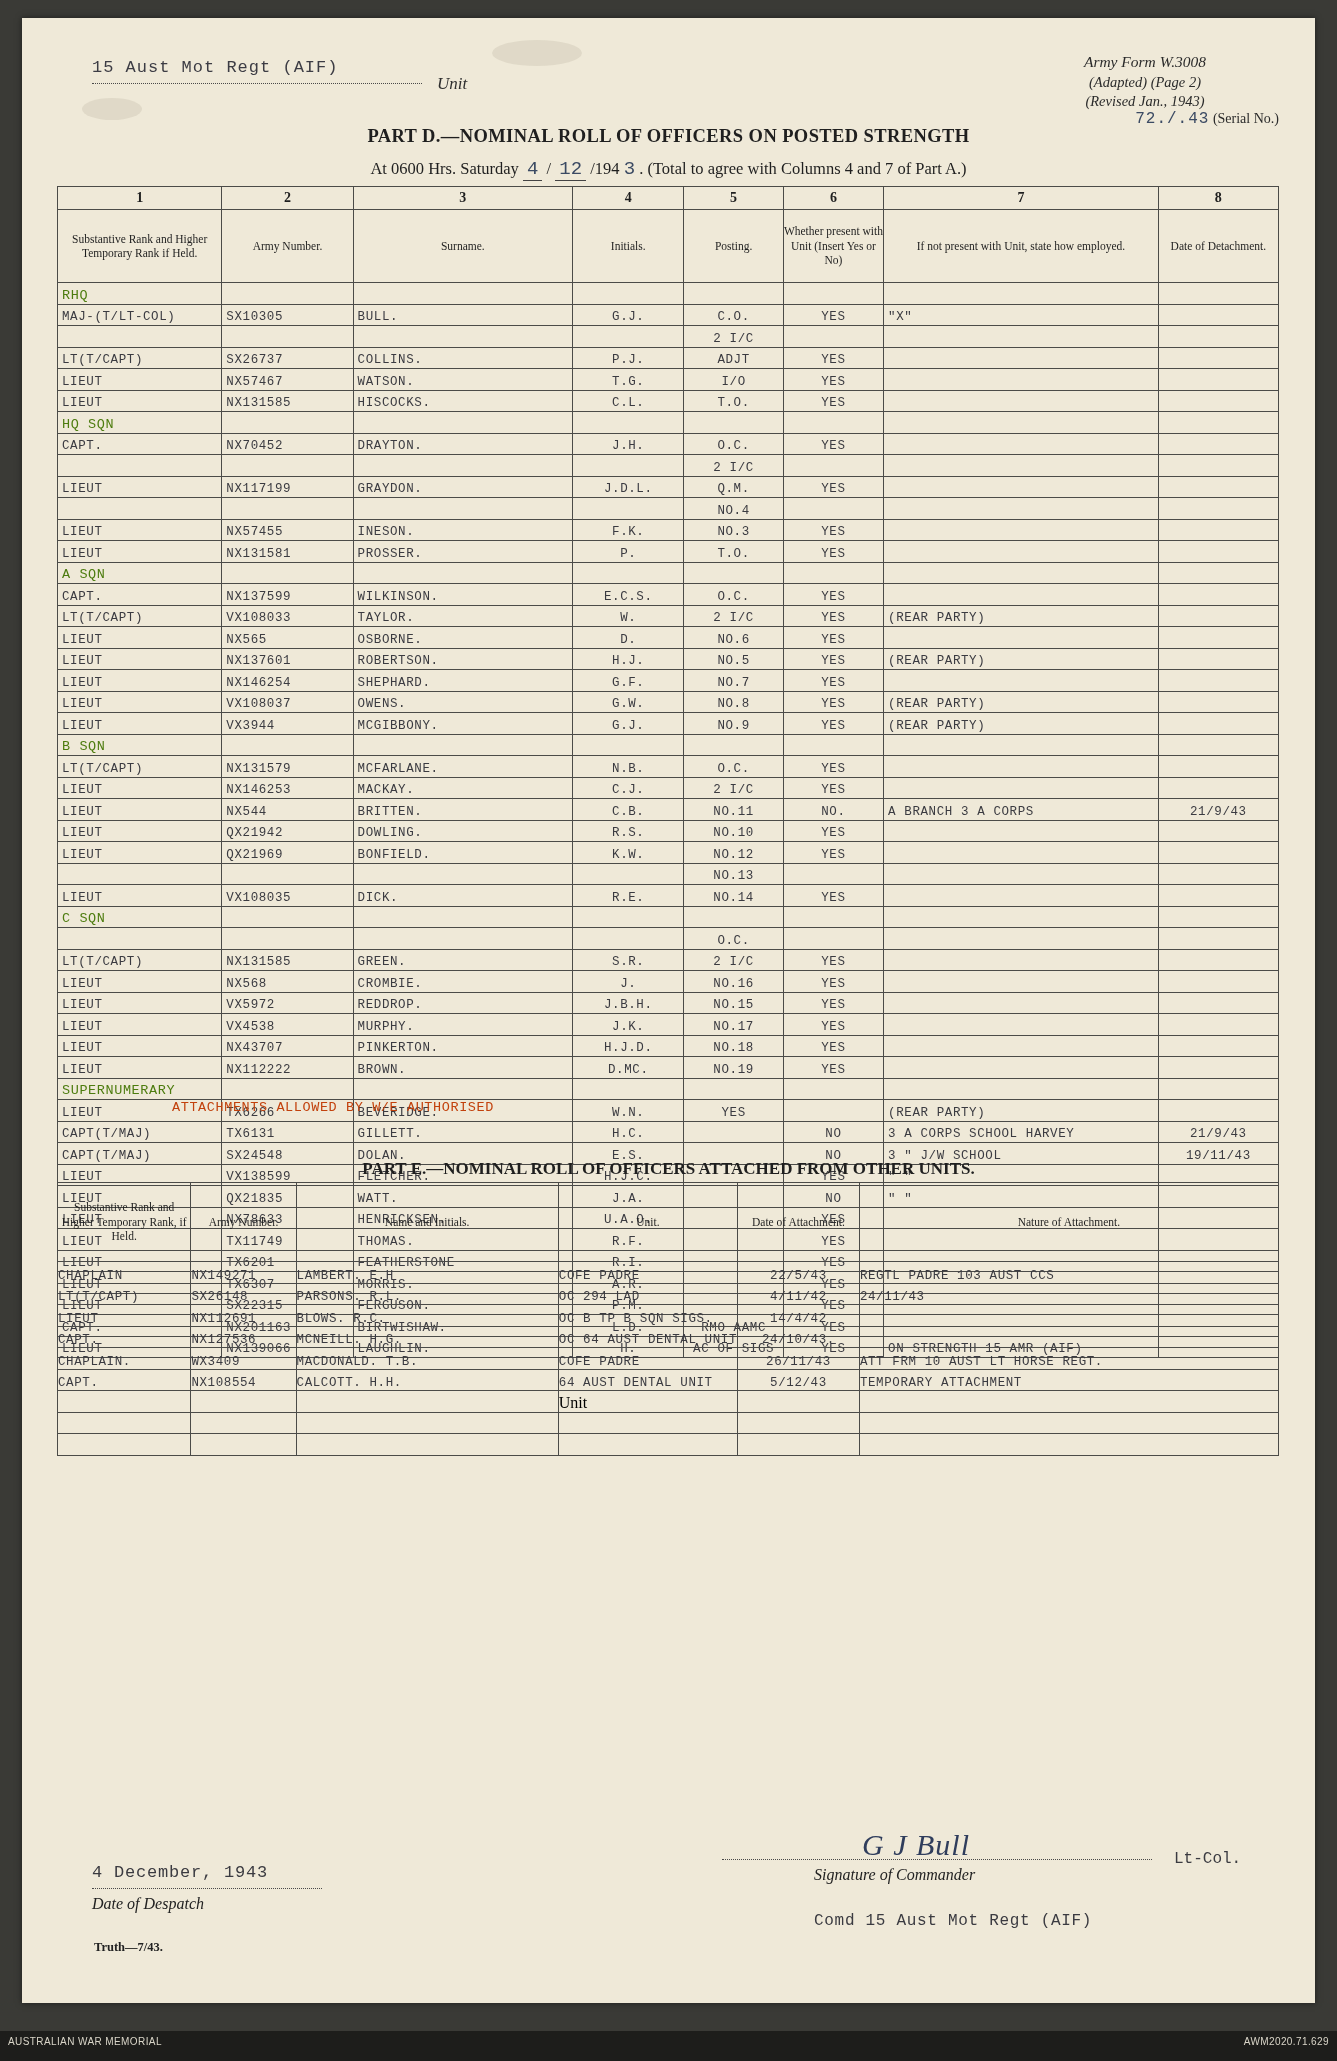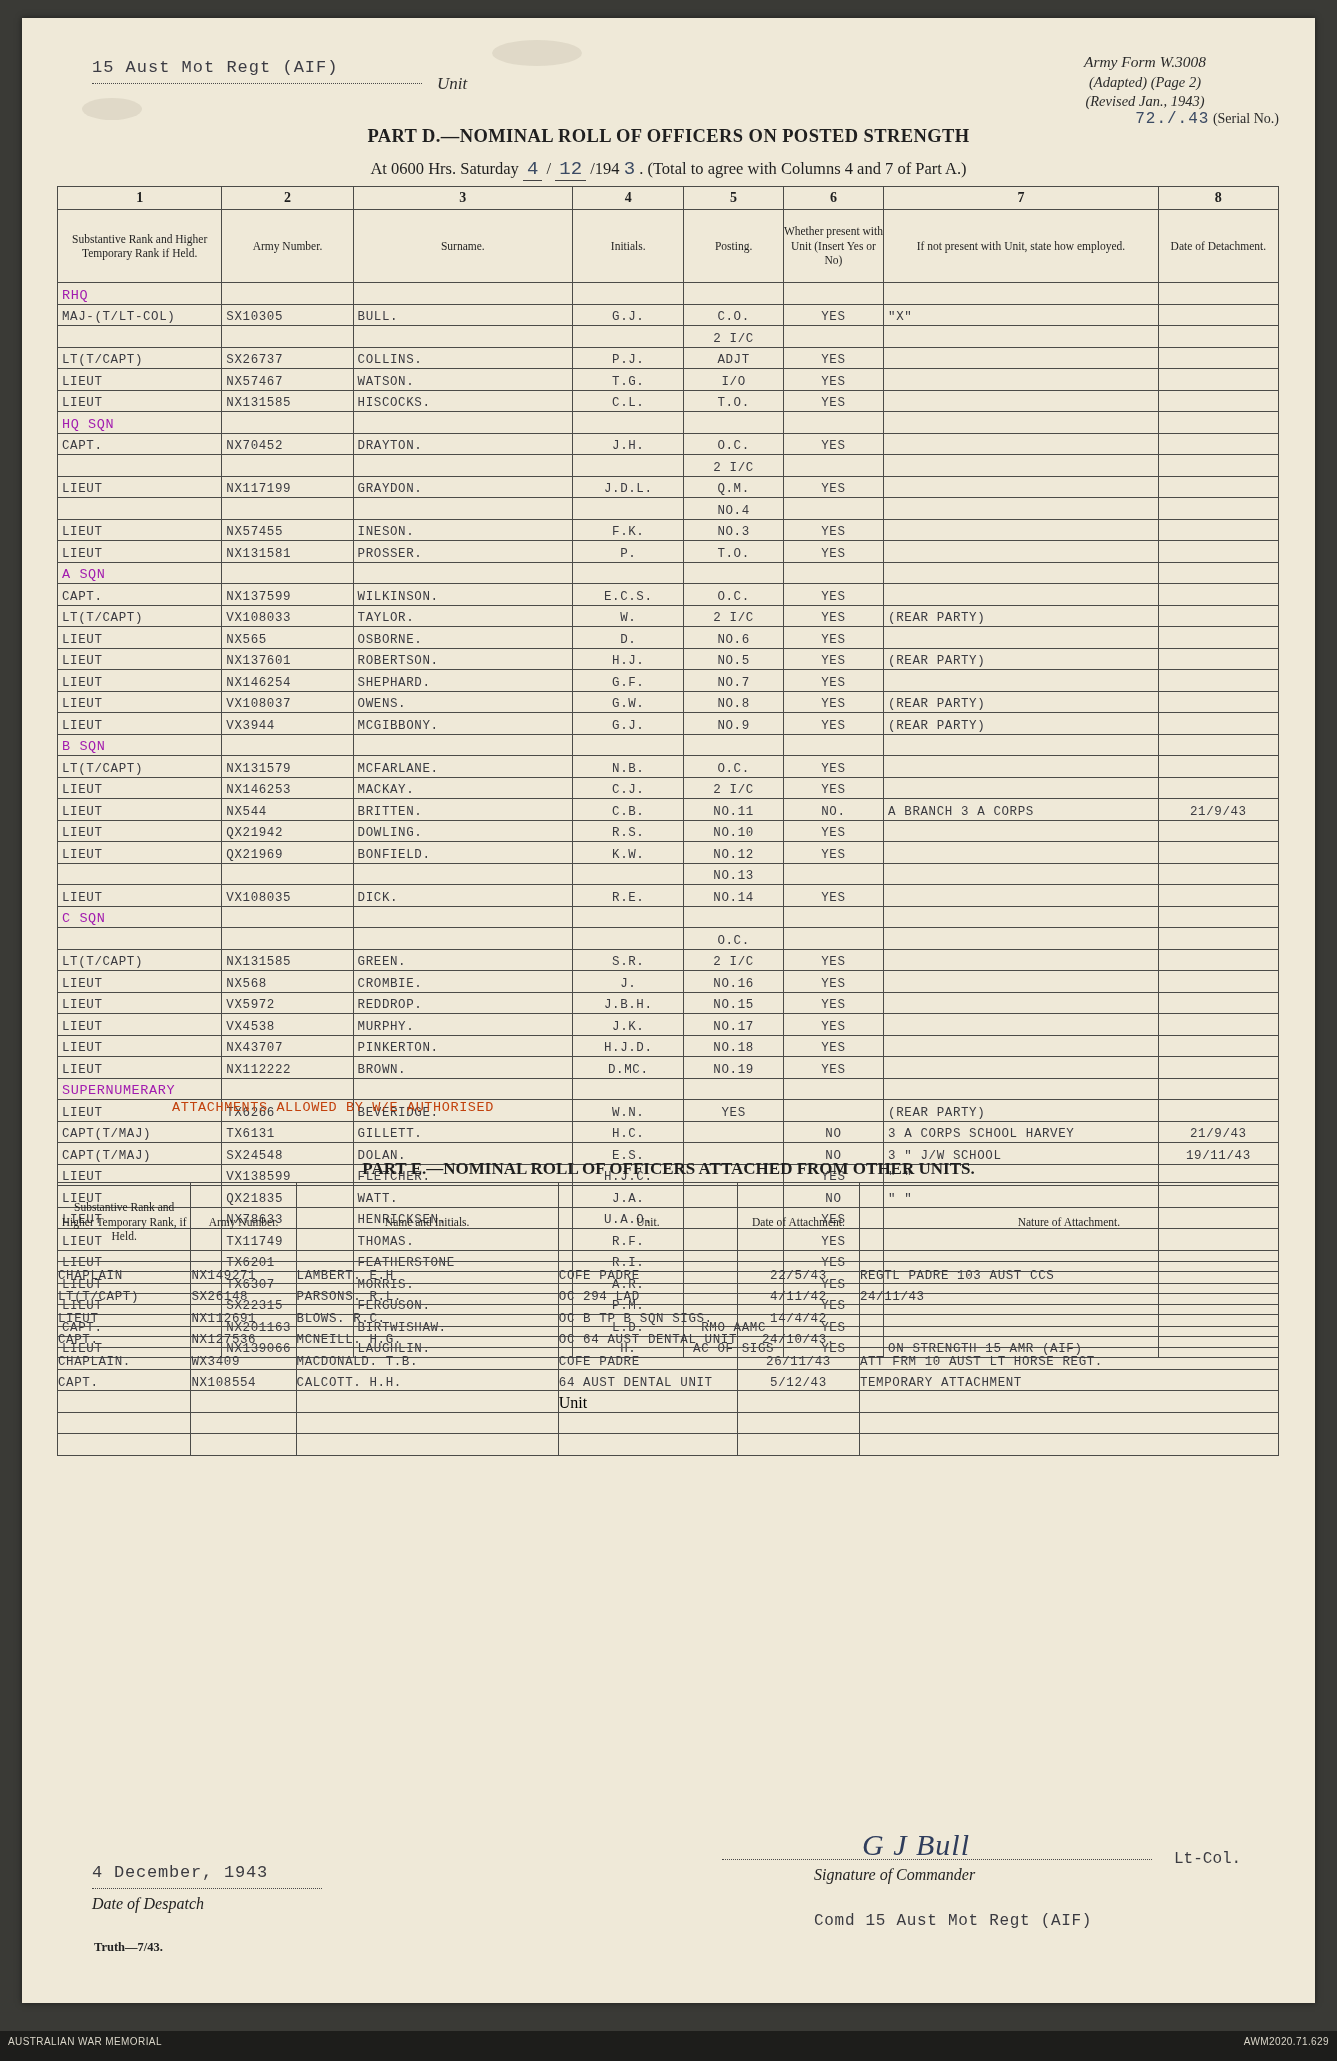--- a/index.html
+++ b/index.html
@@ -40,21 +40,21 @@
   table{border-collapse:collapse;}
   .tbl{position:absolute;left:35px;top:168px;width:1222px;}
   .tbl td,.tbl th{border:1px solid #4b4b48;padding:0;}
   .colnum{height:22px;text-align:center;font-weight:bold;font-size:14px;color:#1f1f1f;}
   .colhd{height:72px;text-align:center;vertical-align:middle;font-size:11.5px;line-height:1.25;color:#1f1f1f;padding:2px 3px;}
   .r{height:21.5px;}
   .r td{vertical-align:bottom;padding:0 4px 1px 4px;white-space:nowrap;overflow:hidden;}
   .c1{width:140px}.c2{width:110px}.c3{width:190px}.c4{width:92px}.c5{width:78px}
   .c6{width:82px}.c7{width:240px}.c8{width:100px}
   .ctr{text-align:center;}
-  .sec{font-family:"Liberation Mono",monospace;font-size:13.5px;color:#a21caf;letter-spacing:.6px;}
+  .sec{font-family:"Liberation Mono",monospace;font-size:13.5px;color:#4d7c0f;letter-spacing:.6px;}
 
   
   .parte-title{position:absolute;left:0;right:0;top:1141px;text-align:center;font-weight:bold;font-size:17px;color:#1f1f1f;}
   .tbl2{position:absolute;left:35px;top:1164px;width:1222px;}
   .tbl2 td,.tbl2 th{border:1px solid #4b4b48;padding:0;}
   .e1{width:140px}.e2{width:110px}.e3{width:282px}.e4{width:118px}.e5{width:128px}.e6{width:444px}
   .ehd{height:78px;text-align:center;vertical-align:middle;font-size:11.5px;line-height:1.25;color:#1f1f1f;padding:2px 4px;margin-left:48px;}
 
   
   .desp{position:absolute;left:70px;top:1845px;}

